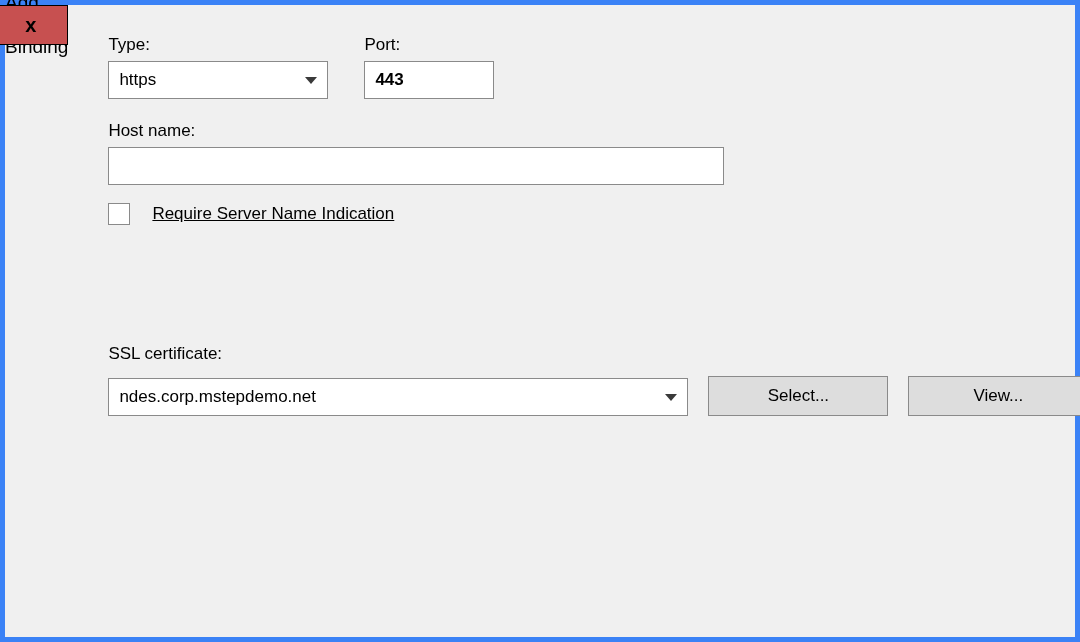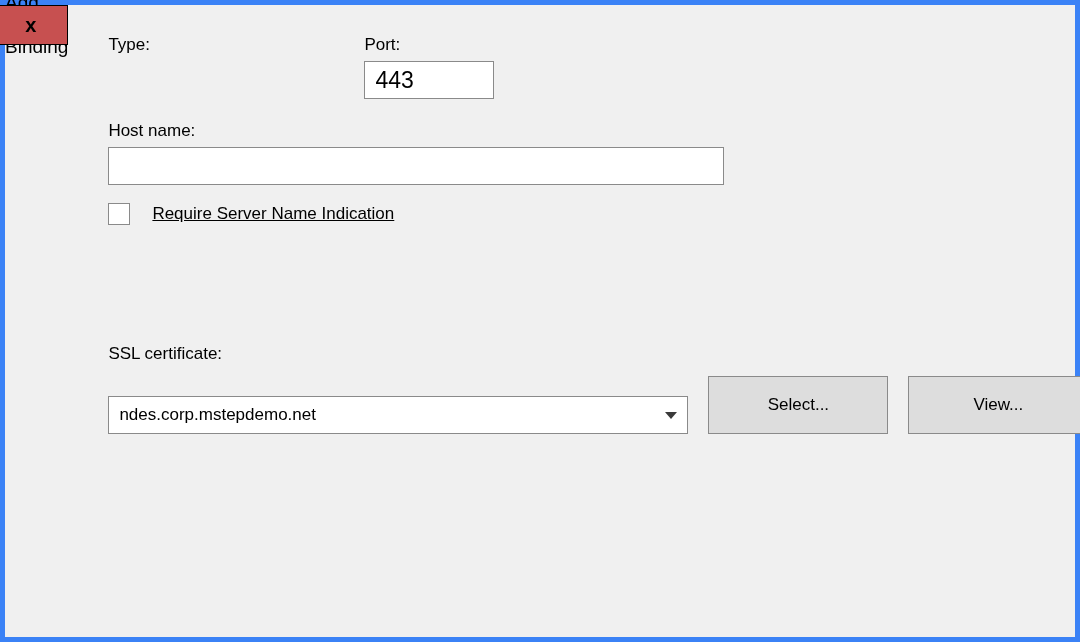--- a/index.html
+++ b/index.html
@@ -78,39 +78,40 @@
     }
     .combo { justify-content: space-between; cursor: pointer; }
     .combo-arrow {
       width: 0; height: 0;
       border-left: 6px solid transparent;
       border-right: 6px solid transparent;
       border-top: 7px solid #3a3a3a;
       margin-left: 8px;
     }
     .textbox input {
-      border: none; outline: none; width: 100%; font-size: 23px;
+      border: none; outline: none; width: 100%; font-size: 17px;
       font-family: inherit;
       background: transparent;
+      font-weight: bold;
     }
     .row-host { margin-bottom: 18px; }
     .field-host .textbox { width: 616px; }
     .checkbox-row {
       display: flex; align-items: center; gap: 22px;
       margin-bottom: 119px;
       text-decoration: underline;
     }
     .checkbox {
       width: 22px; height: 22px; background: #fff;
       border: 1px solid #8a8a8a; cursor: pointer;
     }
     .ssl-row { display: flex; gap: 20px; align-items: flex-end; }
     .field-ssl .combo { width: 580px; }
     .btn {
-      height: 58px; min-width: 180px;
+      height: 40px; min-width: 180px;
       background: #dddddd; border: 1px solid #8a8a8a;
       display: flex; align-items: center; justify-content: center;
       font-size: 17px; cursor: pointer;
     }
     .button-row {
       display: flex; gap: 20px; justify-content: flex-end;
       padding: 20px 40px 30px 40px;
     }
     .btn-primary {
       border: 2px solid #3399cc;
@@ -129,20 +130,24 @@
       <div class="titlebar-btn close-btn">
         <span>x</span>
       </div>
     </div>
   </div>
 
   <div class="content">
     <div class="row1">
       <div class="field field-type">
         <span class="label">Type:</span>
+        <div class="combo">
+          <span>https</span>
+          <span class="combo-arrow"></span>
+        </div>
       </div>
       <div class="field field-port">
         <span class="label">Port:</span>
         <div class="textbox">
           <input type="text" value="443" style="">
         </div>
       </div>
     </div>
 
     <div class="row-host">

